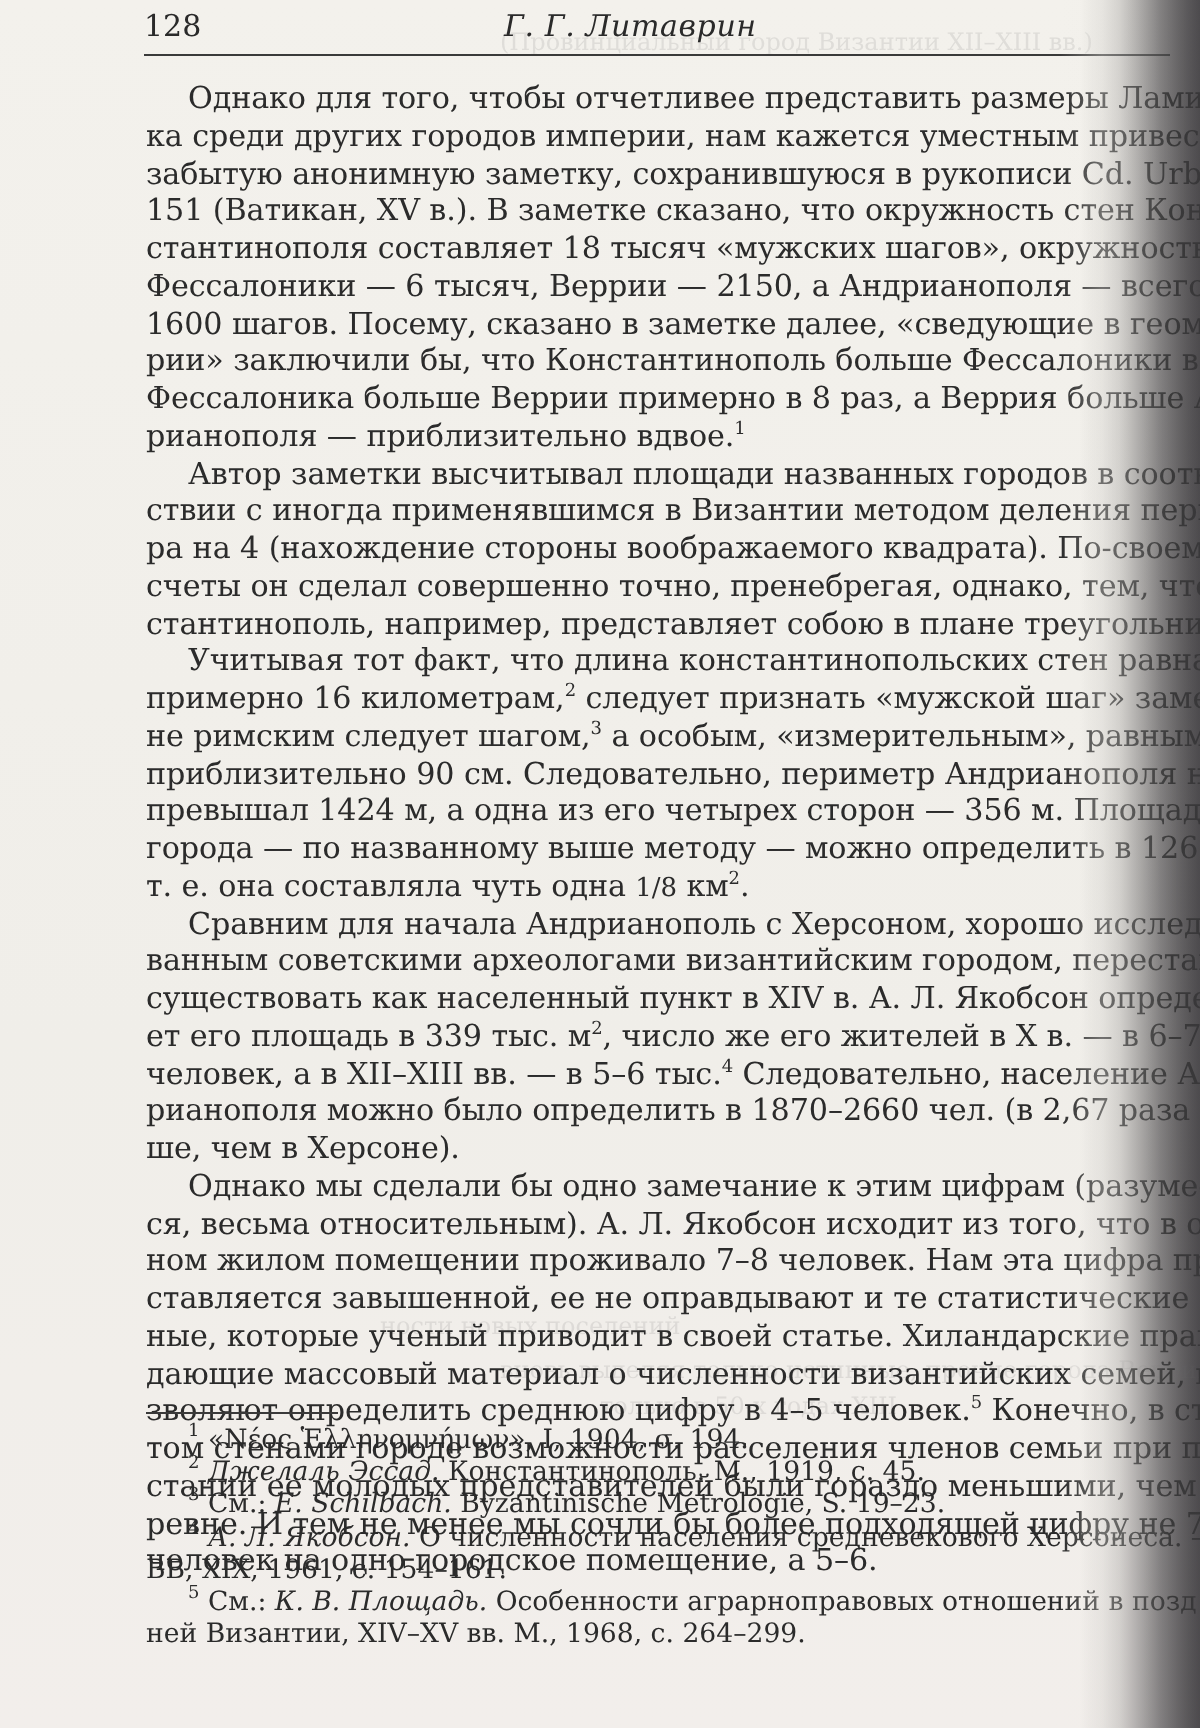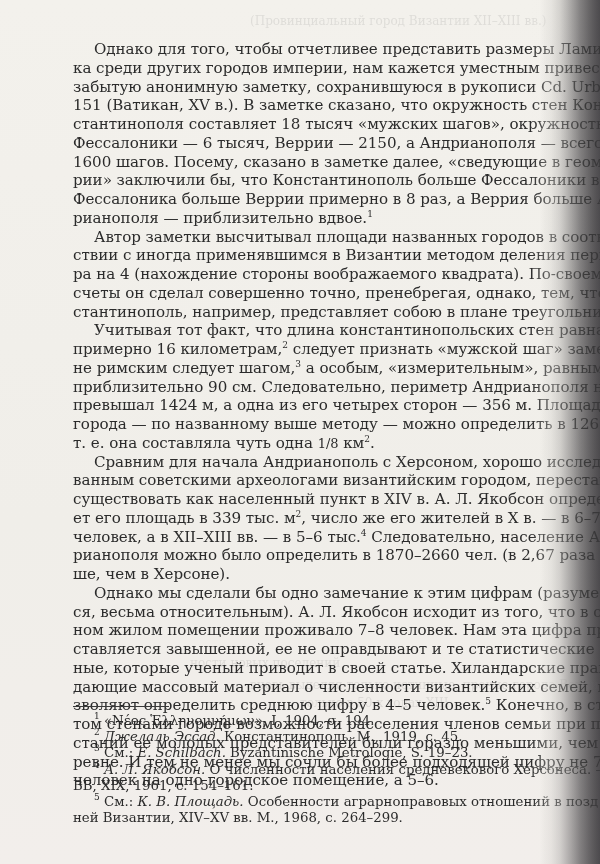--- a/index.html
+++ b/index.html
@@ -58,20 +58,24 @@
 </head>
 <body>
 
 <div class="page">
 
   <div class="ghost" style="left:250px;top:14px;">(Провинциальный город Византии XII–XIII вв.)</div>
   <div class="ghost" style="left:190px;top:636px;margin-top:20px;">ности новых поселений</div>
   <div class="ghost" style="left:250px;top:678px;">вновь выделяя только истинные, прочие города Веррия</div>
   <div class="ghost" style="left:300px;top:696px;">только в 50-х годах XIII</div>
 
+  <div class="header">
+    <span class="page-num">128</span>
+    <span class="running-head">Г. Г. Литаврин</span>
+  </div>
 
   <div class="body-text">
 
     <div>
       <span class="line indent">Однако для того, чтобы отчетливее представить размеры Ламис</span>
       <span class="line">ка среди других городов империи, нам кажется уместным привести</span>
       <span class="line">забытую анонимную заметку, сохранившуюся в рукописи Cd. Urbin</span>
       <span class="line">151 (Ватикан, XV в.). В заметке сказано, что окружность стен Кон</span>
       <span class="line">стантинополя составляет 18 тысяч «мужских шагов», окружность стен</span>
       <span class="line">Фессалоники — 6 тысяч, Веррии — 2150, а Андрианополя — всего</span>

